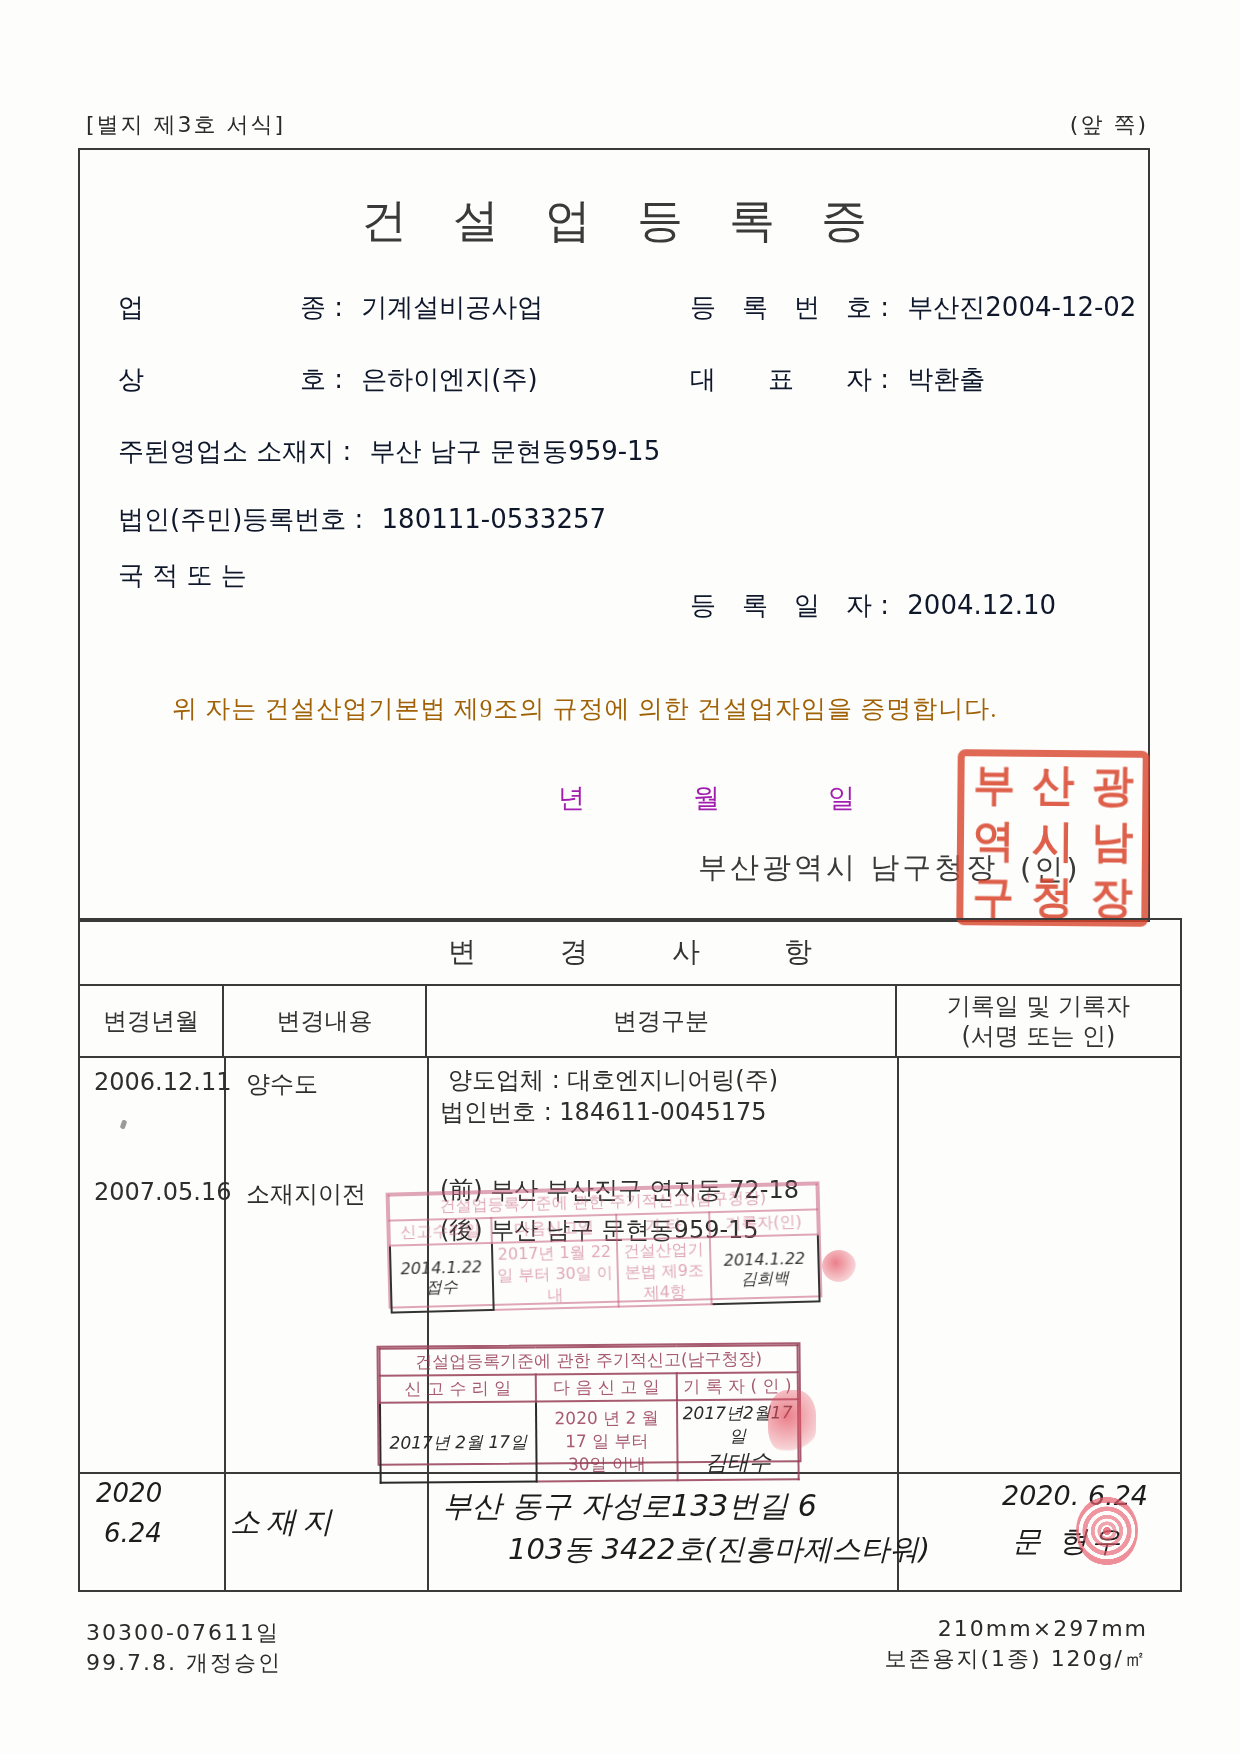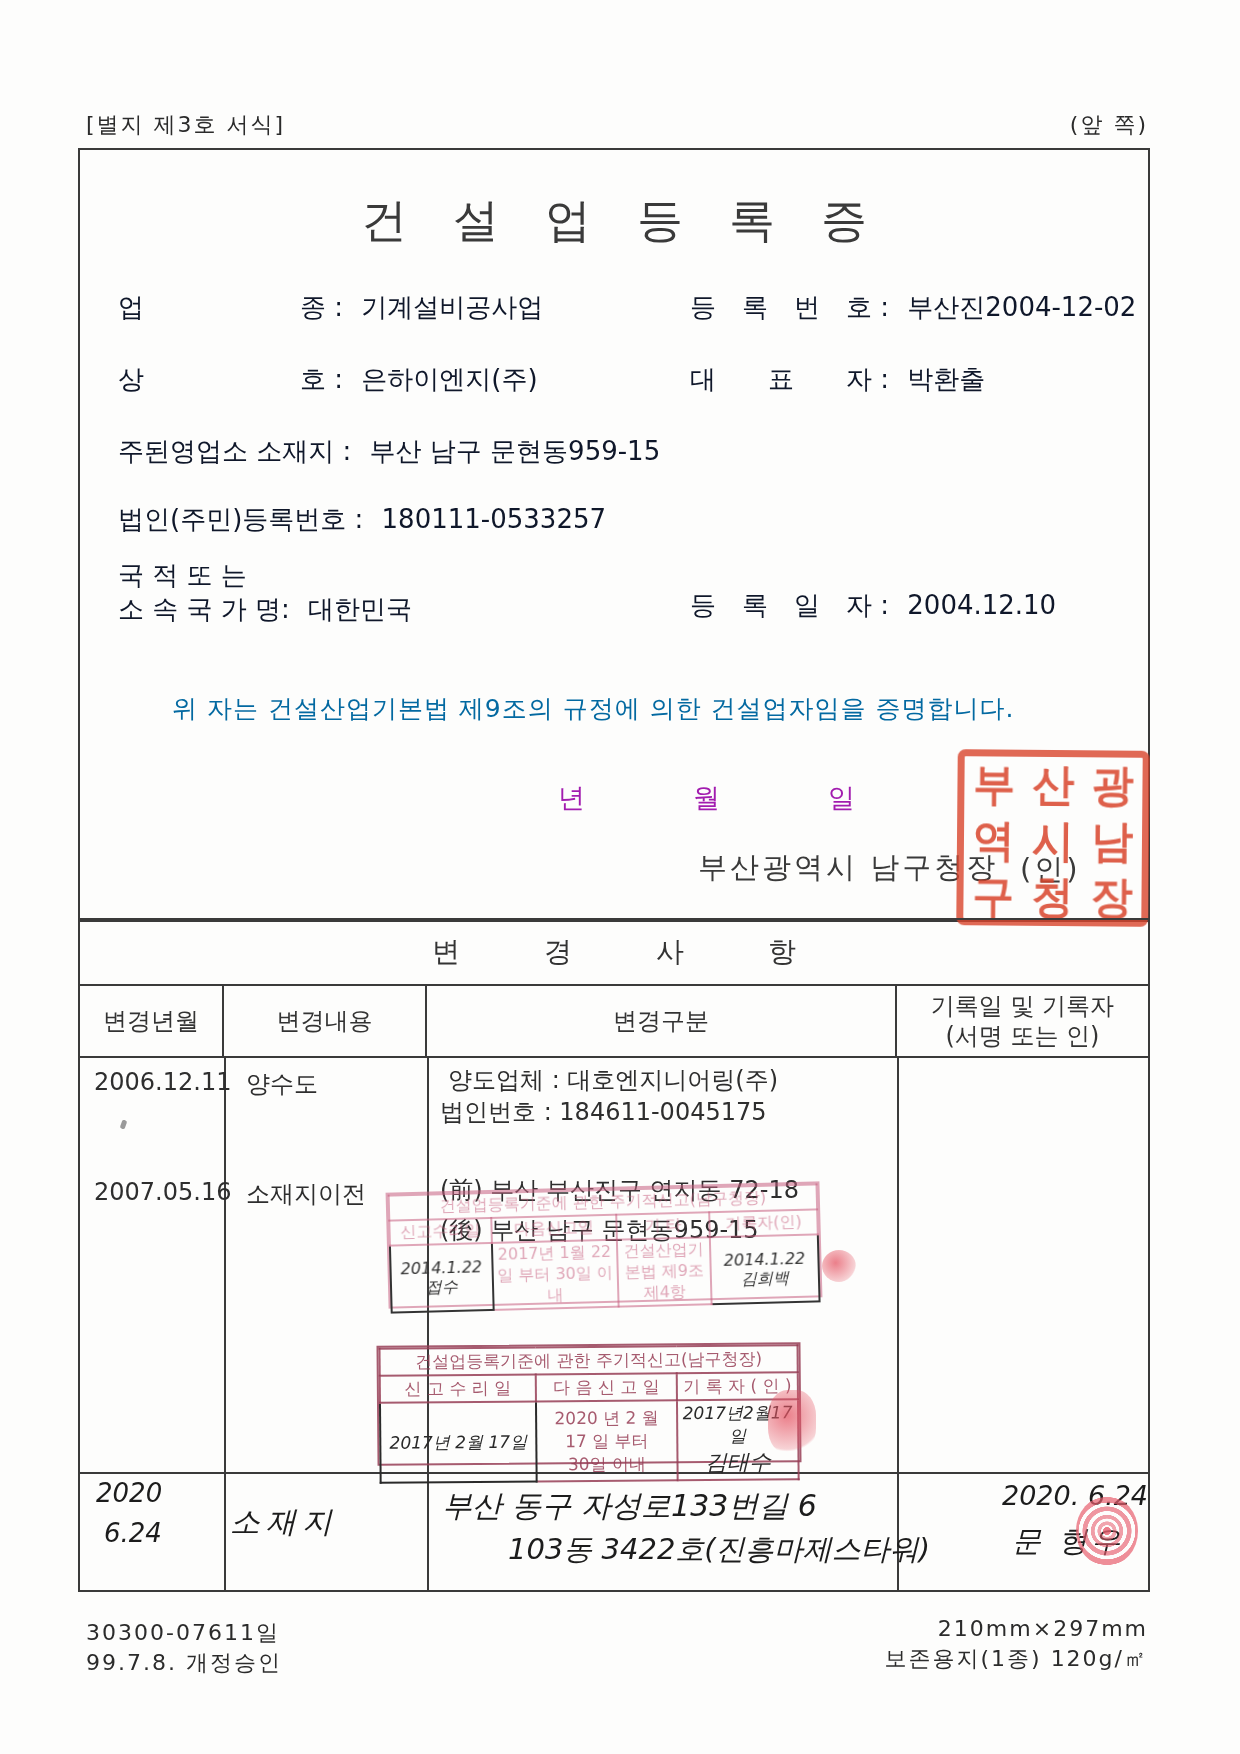--- a/index.html
+++ b/index.html
@@ -5,27 +5,27 @@
   html,body{margin:0;padding:0;background:#e9e9e9;}
   .page{position:relative;width:1240px;height:1754px;background:#fdfdfc;margin:0 auto;
         font-family:"DejaVu Sans","Liberation Sans",sans-serif;color:#2b2b2b;overflow:hidden;}
   .abs{position:absolute;white-space:nowrap;}
   .small{font-size:22px;letter-spacing:2px;}
   .cert-box{position:absolute;left:78px;top:148px;width:1068px;height:770px;border:2px solid #3a3a3a;}
   .doc-title{position:absolute;left:0;top:40px;width:100%;text-align:center;font-size:46px;
              color:#3a3a3a;font-family:"DejaVu Serif","Liberation Serif",serif;}
   .frow{position:absolute;font-size:26px;color:#0f172a;}
   .frow .lbl{margin-right:10px;}
-  .statement{position:absolute;font-size:25px;color:#0369a1;letter-spacing:1px;}
+  .statement{position:absolute;font-size:25px;color:#a16207;letter-spacing:1px;font-family:Liberation Serif, serif;}
   .issuer{font-size:29px;letter-spacing:3px;color:#3a3a3a;}
   .seal{position:absolute;left:877px;top:600px;width:178px;height:162px;border:7px solid rgba(216,68,44,.8);
         border-radius:8px;display:grid;grid-template-columns:repeat(3,1fr);align-items:center;justify-items:center;
         color:rgba(216,68,44,.85);font-size:42px;font-weight:bold;filter:blur(.4px);transform:rotate(.5deg);}
   .seal span{transform:scaleY(1.05);}
-  .chg-table{position:absolute;left:78px;top:918px;width:1068px;height:670px;border:2px solid #3a3a3a;}
+  .chg-table{position:absolute;left:78px;top:918px;width:1068px;height:670px;border:2px solid #3a3a3a;padding-left:32px;}
   .chg-title{position:absolute;left:0;top:0;width:100%;height:64px;line-height:64px;text-align:center;
              font-size:28px;border-bottom:2px solid #3a3a3a;color:#333;}
   .chg-head{position:absolute;left:0;top:66px;width:100%;height:70px;border-bottom:2px solid #3a3a3a;
             display:grid;grid-template-columns:144px 203px 470px auto;font-size:24px;color:#333;}
   .chg-head div{display:flex;flex-direction:column;align-items:center;justify-content:center;border-right:2px solid #3a3a3a;line-height:30px;}
   .chg-head div:last-child{border-right:none;}
   .vline{position:absolute;top:138px;bottom:0;width:2px;background:#3a3a3a;}
   .hline{position:absolute;left:0;width:100%;height:2px;background:#3a3a3a;}
   .cellt{position:absolute;font-size:24px;color:#2e2e2e;}
   .hand{font-style:italic;color:#1c1c1c;}
@@ -78,24 +78,20 @@
       <span>부산 남구 문현동959-15</span>
     </div>
 
     <div class="frow" style="left:38px;top:352px;">
       <span class="lbl">법인(주민)등록번호 :</span>
       <span>180111-0533257</span>
     </div>
 
     <div class="frow" style="left:38px;top:408px;line-height:34px;">
       <div>국 적 또 는</div>
-      <div>
-        <span class="lbl">소 속 국 가 명:</span>
-        <span>대한민국</span>
-      </div>
     </div>
     <div class="frow" style="left:610px;top:438px;">
       <span class="lbl">등　록　일　자 :</span>
       <span>2004.12.10</span>
     </div>
 
     <div class="statement" style="left:92px;top:542px;">위 자는 건설산업기본법 제9조의 규정에 의한 건설업자임을 증명합니다.</div>
 
     <div class="abs" style="left:478px;top:630px;font-size:27px;color:#a21caf;">년　　　　월　　　　일</div>
 

